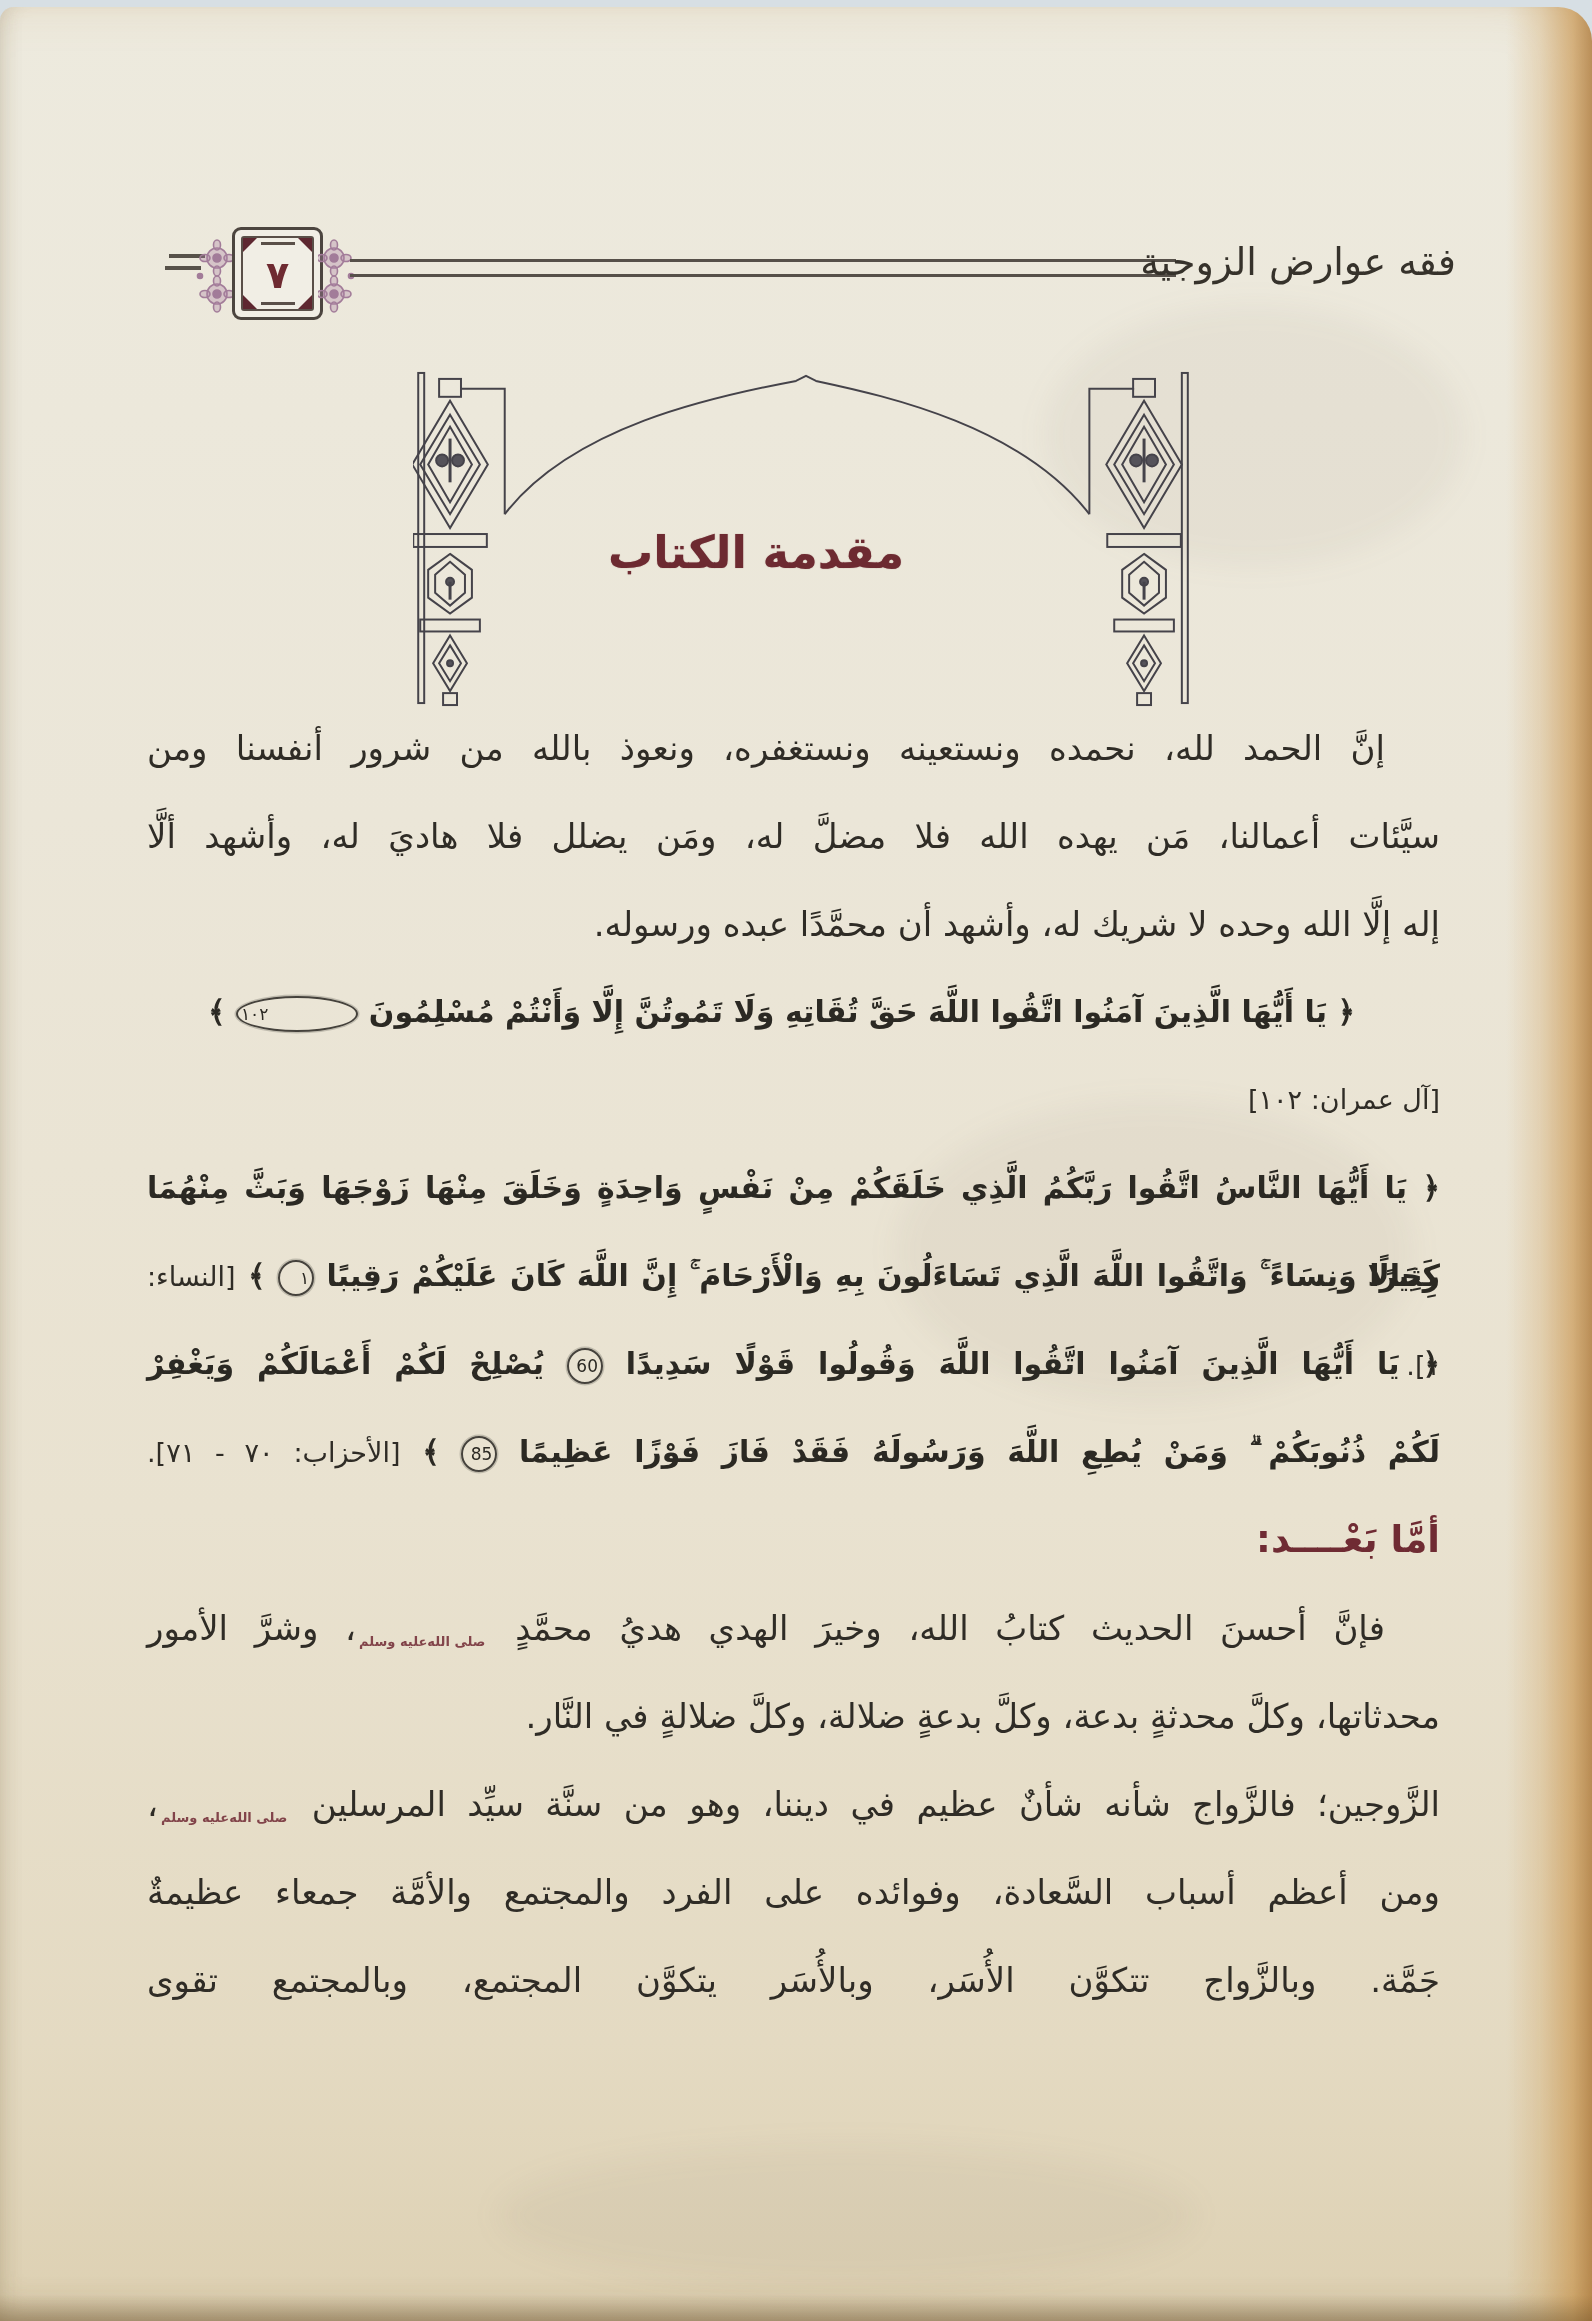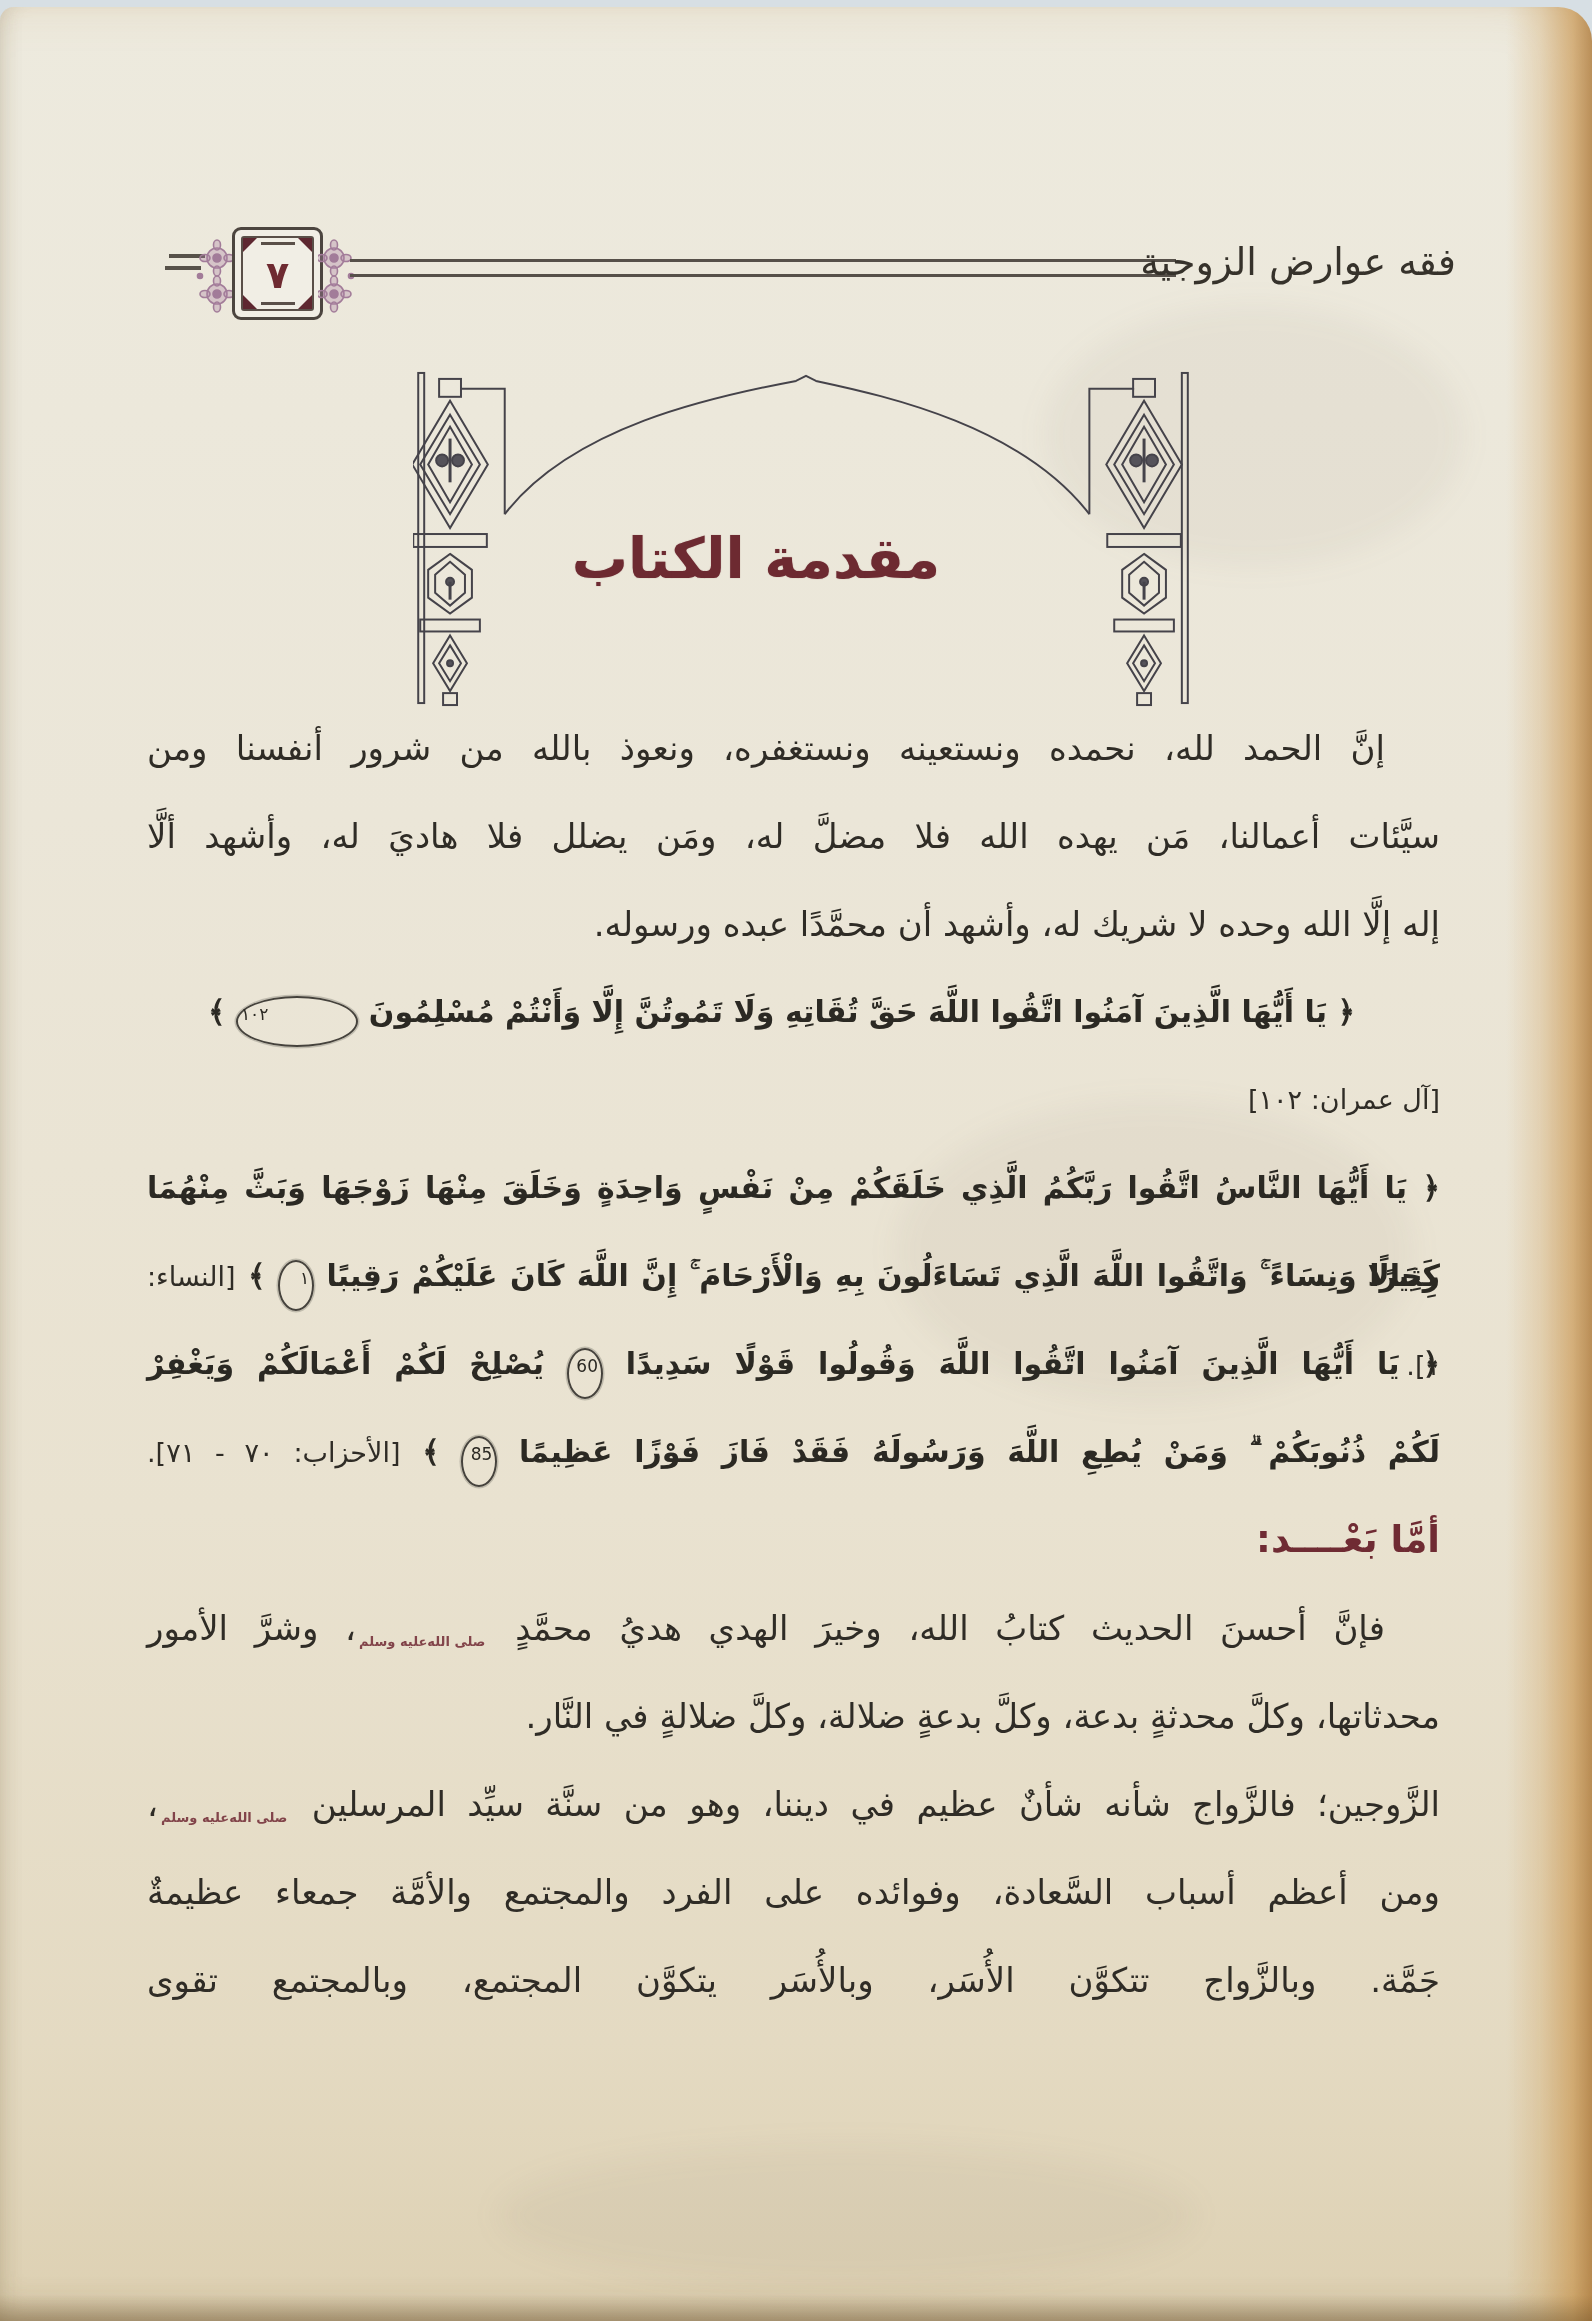--- a/index.html
+++ b/index.html
@@ -35,33 +35,33 @@
   .c-tl{top:8px;left:8px;border-width:14px 14px 0 0;border-color:#5e2730 transparent transparent transparent;}
   .c-tr{top:8px;right:8px;border-width:0 14px 14px 0;border-color:transparent #5e2730 transparent transparent;}
   .c-bl{bottom:8px;left:8px;border-width:14px 0 0 14px;border-color:transparent transparent transparent #5e2730;}
   .c-br{bottom:8px;right:8px;border-width:0 0 14px 14px;border-color:transparent transparent #5e2730 transparent;}
   .page-num{position:absolute;inset:0;display:flex;align-items:center;justify-content:center;
             font-size:38px;font-weight:bold;color:#6e2a31;padding-top:2px;}
   .florette{position:absolute;top:229px;}
   
   .arch{position:absolute;left:413px;top:358px;}
   .chapter-title{position:absolute;top:519px;left:378px;width:756px;text-align:center;
-                 font-size:56px;font-weight:bold;color:#6d2a31;direction:rtl;letter-spacing:0.5px;
+                 font-size:45px;font-weight:bold;color:#6d2a31;direction:rtl;letter-spacing:0.5px;
                  text-shadow:0 0 1px rgba(109,42,49,.5);}
   
   .text-block{position:absolute;top:697px;right:152px;left:147px;direction:rtl;}
   .line{height:88px;line-height:88px;font-size:34px;color:#2f2c26;}
   .line.quran{font-weight:bold;font-size:30px;color:#2b2923;}
   .line.citation{font-size:27px;text-align:right;}
   .line.heading{color:#6f2b33;font-weight:bold;font-size:37px;}
   .justify{text-align:justify;text-align-last:justify;}
   .indent{text-indent:55px;}
   .quran.indent{text-indent:85px;}
   .inline-cite{font-weight:normal;font-size:27px;color:#2f2c26;}
-  .ayah{display:inline-block;min-width:36px;height:51px;line-height:32px;box-sizing:border-box;
+  .ayah{display:inline-block;min-width:36px;height:36px;line-height:32px;box-sizing:border-box;
         border:2px solid #45423c;border-radius:50%;text-align:center;font-size:17px;
         font-weight:normal;vertical-align:2px;padding:0 3px;
         box-shadow:0 0 0 1.5px rgba(69,66,60,.25);}
   .saw{display:inline-flex;flex-direction:row;align-items:center;justify-content:center;
        vertical-align:-6px;color:#82444a;font-size:13px;line-height:13px;font-weight:bold;
        margin:0 3px;text-indent:0;}
 </style>
 </head>
 <body>
 

